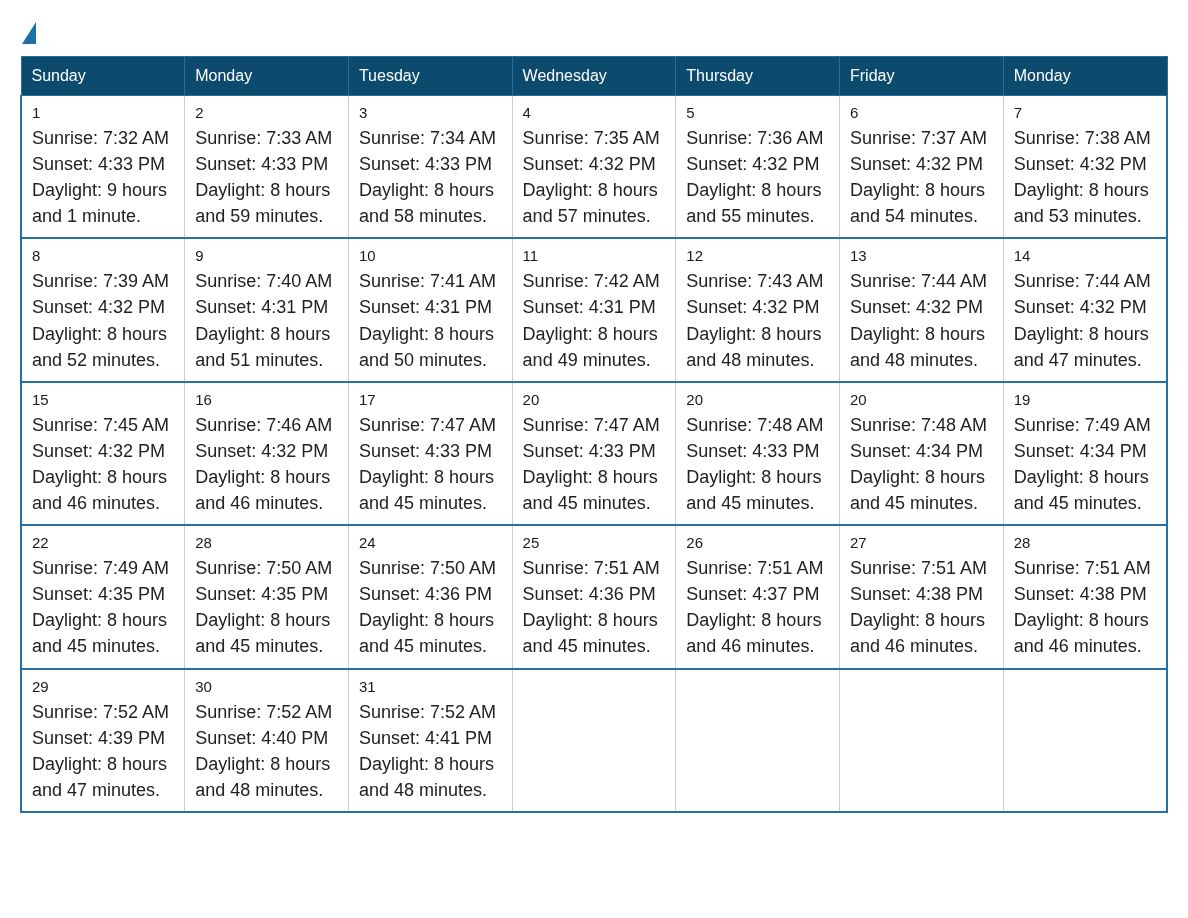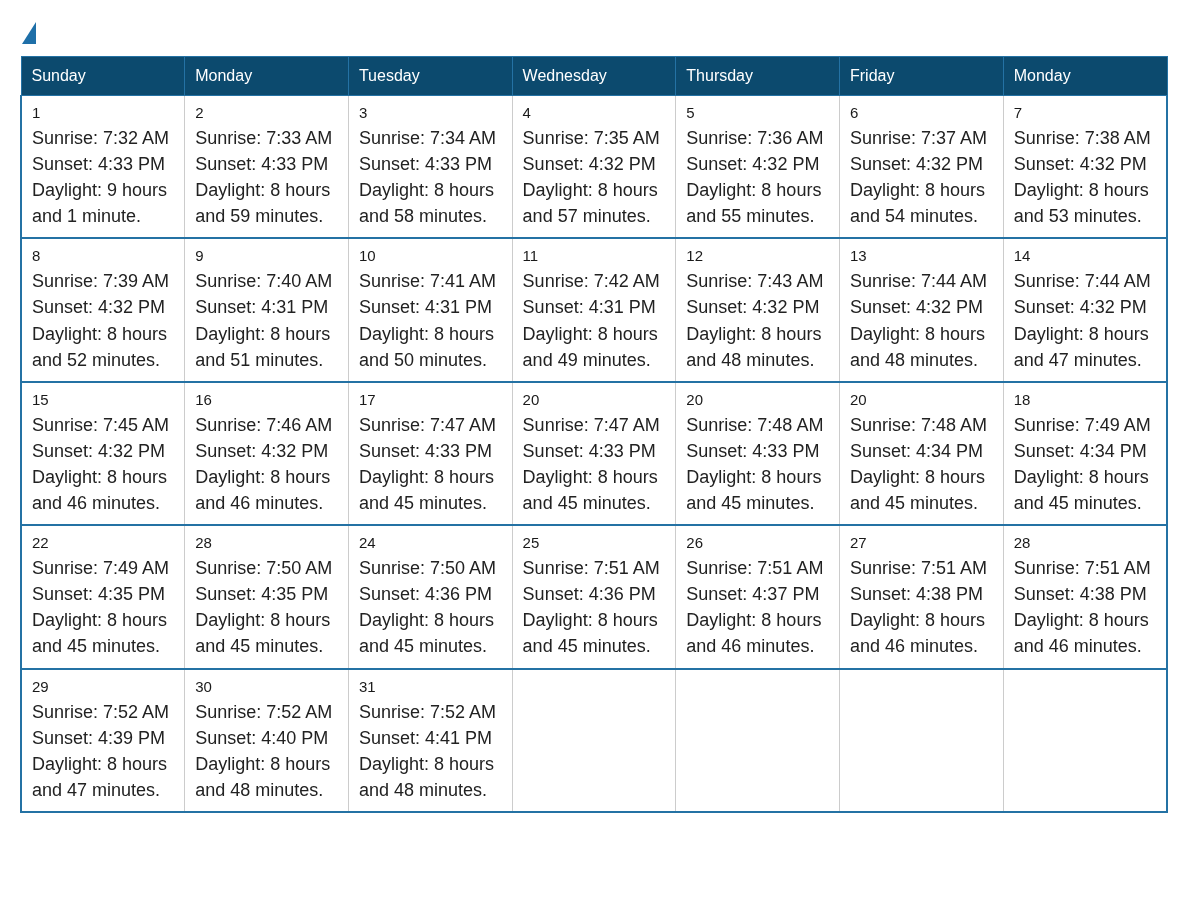--- a/index.html
+++ b/index.html
@@ -324,21 +324,21 @@
         <td>
           <span class="day-number">20</span>
           <div class="day-info">
             Sunrise: 7:48 AM<br>
             Sunset: 4:34 PM<br>
             Daylight: 8 hours<br>
             and 45 minutes.
           </div>
         </td>
         <td>
-          <span class="day-number">18</span>
+          <span class="day-number">19</span>
           <div class="day-info">
             Sunrise: 7:49 AM<br>
             Sunset: 4:34 PM<br>
             Daylight: 8 hours<br>
             and 45 minutes.
           </div>
         </td>
       </tr>
       <tr>
         <td>

